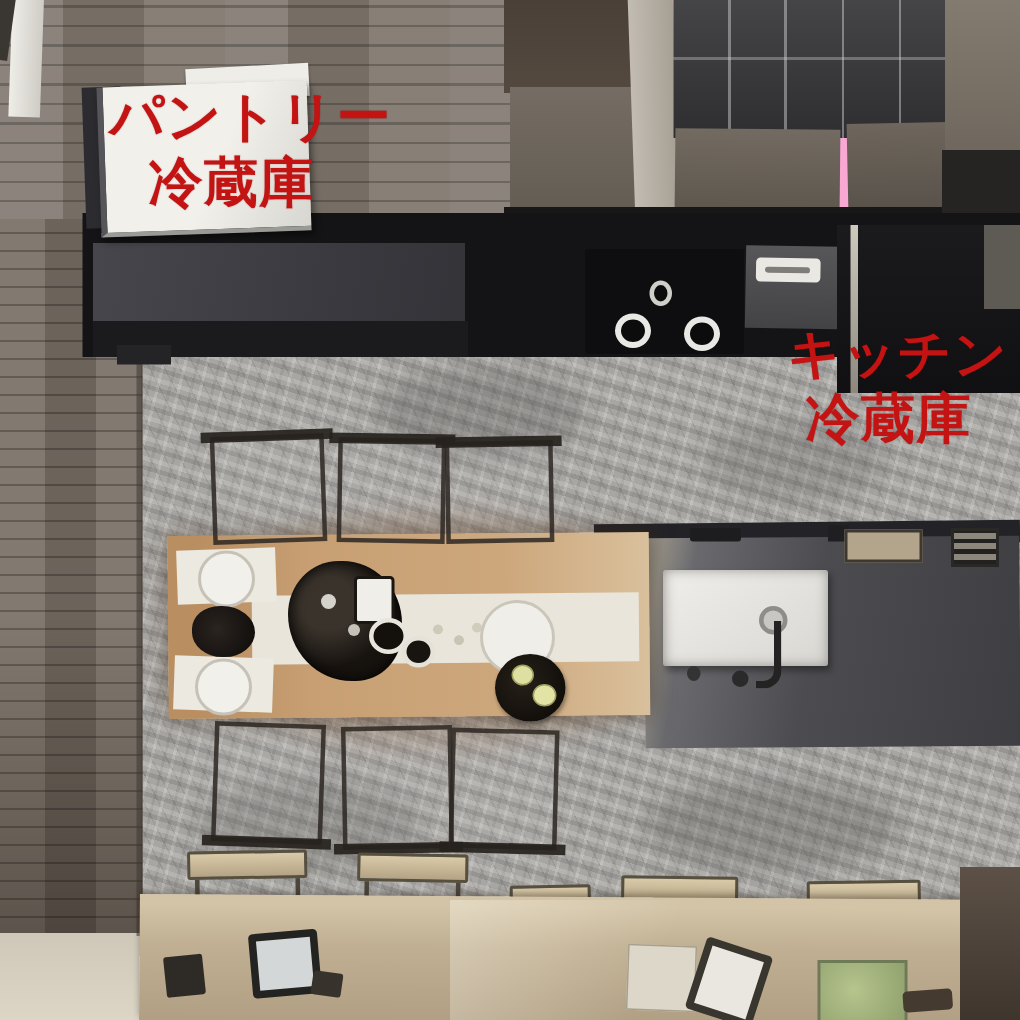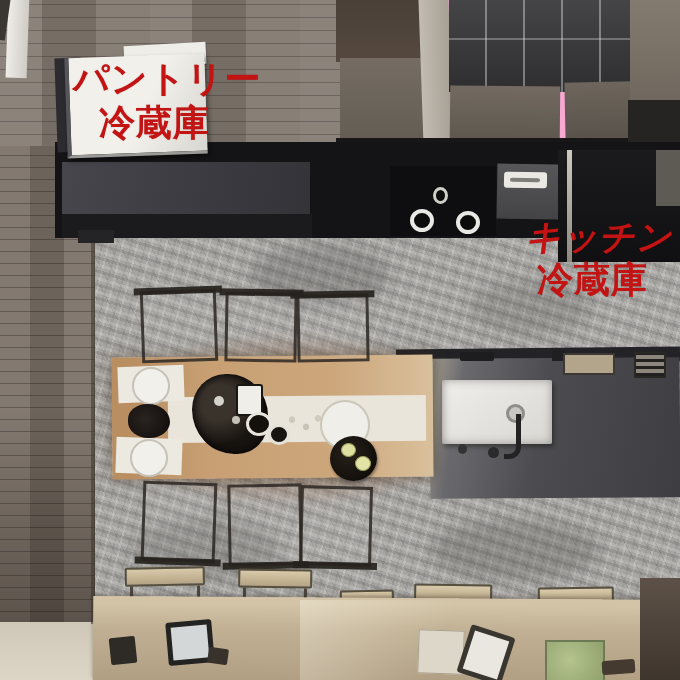--- a/index.html
+++ b/index.html
@@ -182,16 +182,16 @@
   <div class="abs" style="left:110px;top:637px;width:26px;height:27px;background:#2e2a26;transform:rotate(-6deg);border-radius:2px;"></div>
   <div class="abs" style="left:167px;top:621px;width:36px;height:33px;background:#d3d7d8;border:5px solid #232321;border-radius:3px;transform:rotate(-5deg);"></div>
   <div class="abs" style="left:208px;top:648px;width:20px;height:16px;background:#37322c;border-radius:2px;transform:rotate(8deg);"></div>
   <div class="abs" style="left:418px;top:630px;width:44px;height:42px;background:#ddd7ca;border:1px solid #a89f8c;transform:rotate(2deg);"></div>
   <div class="abs" style="left:463px;top:630px;width:36px;height:40px;background:#e9e7e0;border:5px solid #39362f;border-radius:3px;transform:rotate(18deg);"></div>
   <div class="abs" style="left:545px;top:640px;width:56px;height:40px;background:radial-gradient(circle at 40% 45%,#b6c48d,#8ea06c);border:2px solid #6d7a55;"></div>
   <div class="abs" style="left:602px;top:660px;width:33px;height:14px;background:#443a2f;border-radius:3px;transform:rotate(-4deg);"></div>
 
   <div class="abs jp-label" style="left:73px;top:61px;font-size:36px;">パントリー</div>
   <div class="abs jp-label" style="left:99px;top:105px;font-size:36px;">冷蔵庫</div>
-  <div class="abs jp-label" style="left:525px;top:220px;font-size:35px;font-style:italic;">キッチン</div>
+  <div class="abs jp-label" style="left:525px;top:220px;font-size:35px;">キッチン</div>
   <div class="abs jp-label" style="left:537px;top:262px;font-size:36px;">冷蔵庫</div>
 
 </div>
 
 </body></html>

